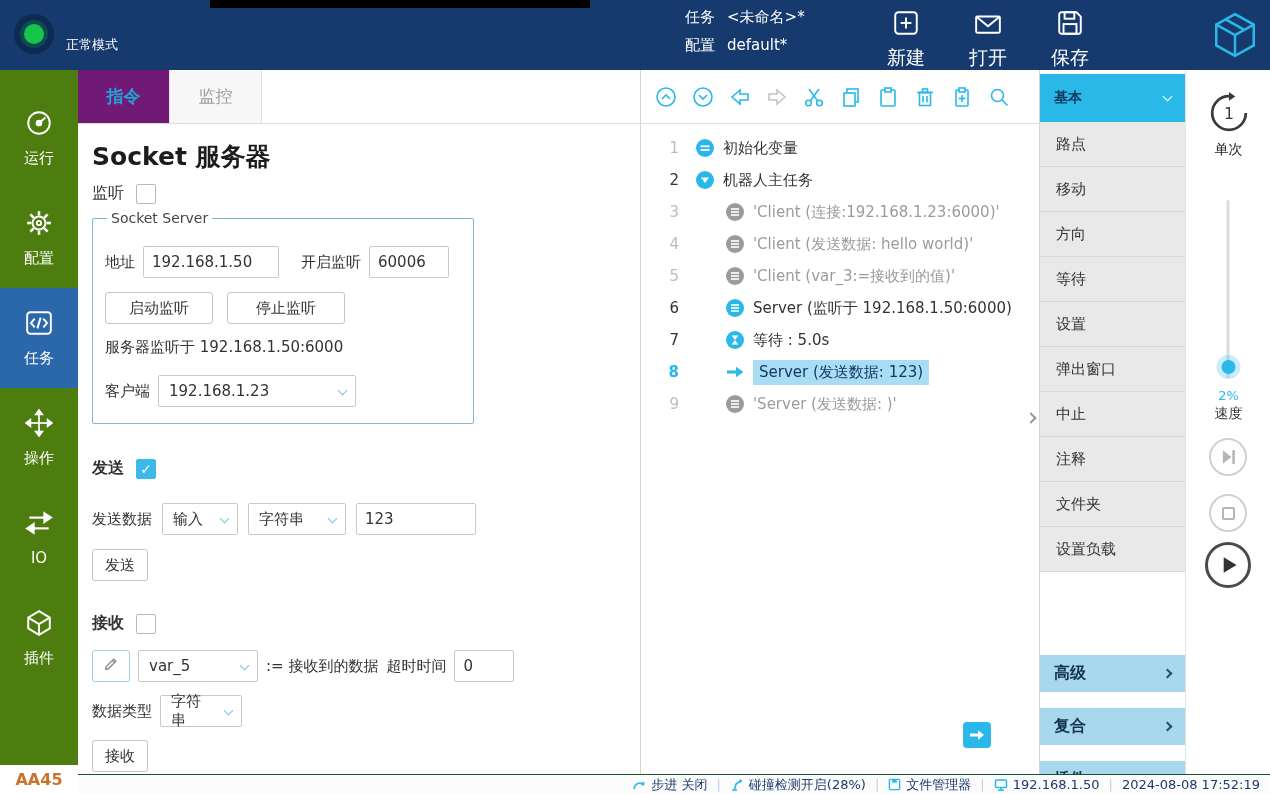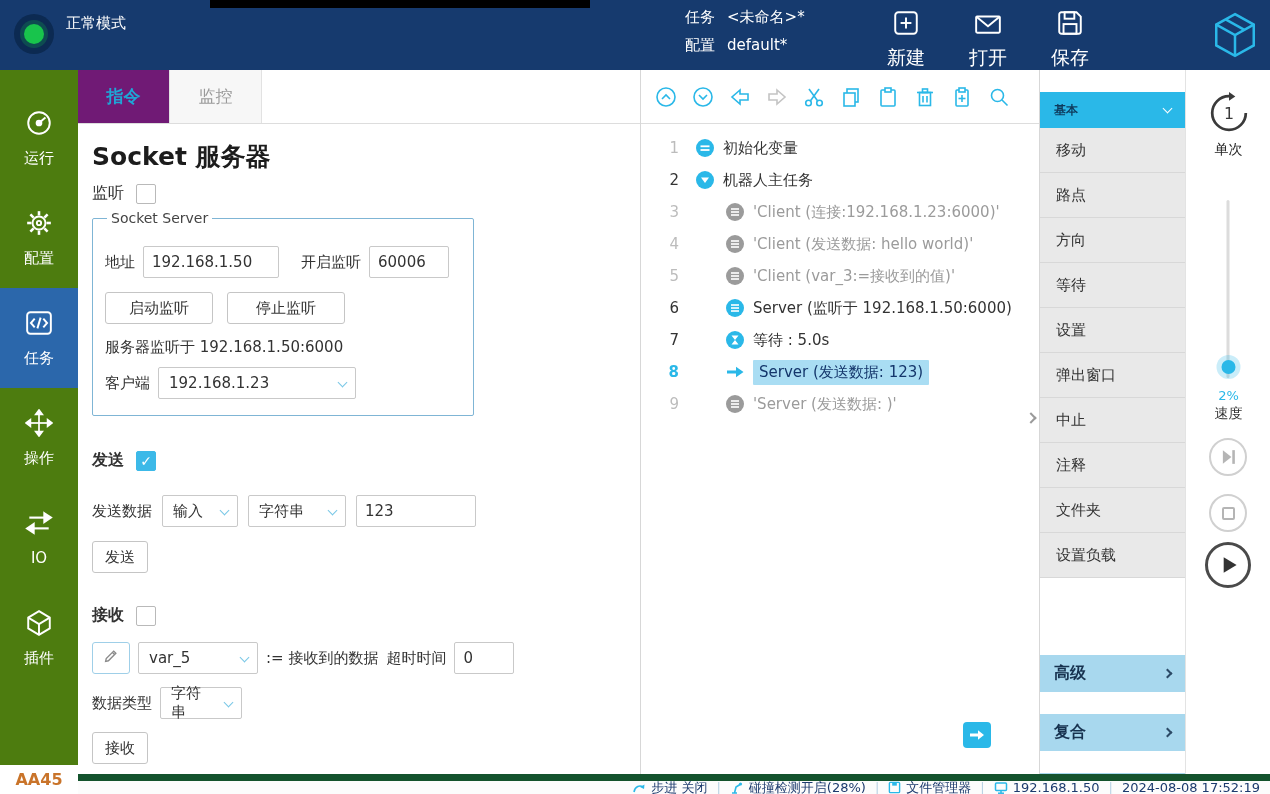--- a/index.html
+++ b/index.html
@@ -3,21 +3,21 @@
 <meta charset="utf-8">
 <style>
   *{margin:0;padding:0;box-sizing:border-box}
   html,body{width:1270px;height:794px}
   body{font-family:"DejaVu Sans","Liberation Sans",sans-serif;background:#fff;position:relative;overflow:hidden;color:#333}
   .screen{position:absolute;inset:0;width:1270px;height:794px}
 
   
   .topbar{position:absolute;left:0;top:0;width:1270px;height:70px;background:#163a6e;color:#fff;z-index:5}
   .black-strip{position:absolute;left:210px;top:0;width:380px;height:8px;background:#000}
-  .mode{position:absolute;left:14px;top:14px;display:flex;align-items:flex-start;gap:12px;font-size:15px}
+  .mode{position:absolute;left:14px;top:14px;display:flex;align-items:flex-end;gap:12px;font-size:13px}
   .mode-dot{width:40px;height:40px;border-radius:50%;background:#0c2a52;display:flex;align-items:center;justify-content:center}
   .mode-dot::after{content:"";width:20px;height:20px;border-radius:50%;background:#18c44c;box-shadow:0 0 0 4px rgba(24,196,76,.22)}
   .taskinfo{position:absolute;left:685px;top:8px;font-size:15px;display:flex;flex-direction:column;gap:9px}
   .ti-row{display:flex;gap:12px}
   .topbar-actions{position:absolute;left:878px;top:9px;display:flex;gap:26px}
   .tb-action{width:56px;display:flex;flex-direction:column;align-items:center;gap:4px;cursor:pointer}
   .tb-action span{font-size:19px}
   .logo{position:absolute;right:10px;top:10px;width:50px;height:50px}
 
   
@@ -66,42 +66,42 @@
   .ind0 .ric{margin-left:16px}
   .ind1 .ric{margin-left:46px}
   .trow .txt{margin-left:8px;color:#333;white-space:nowrap}
   .trow.muted .txt{color:#9b9b9b}
   .trow.selected .txt{background:#a9ddf3;color:#14366b;padding:3px 6px;border-radius:1px}
   .pg-handle{position:absolute;right:0px;top:324px;width:16px;height:48px;display:flex;align-items:center;justify-content:center;cursor:pointer}
   .pg-handle .hchev{width:8px;height:8px;border-right:2px solid #9a9a9a;border-bottom:2px solid #9a9a9a;transform:rotate(-45deg)}
   .pg-arrow-btn{position:absolute;left:322px;top:652px;width:28px;height:26px;background:#2ab8e8;border-radius:4px;display:flex;align-items:center;justify-content:center;cursor:pointer}
 
   
-  .pal-header{height:36px;margin-top:22px;background:#2ab8e8;display:flex;align-items:center;justify-content:space-between;padding:0 14px;font-size:12px;font-weight:bold;color:#0e3a5c;cursor:pointer}
+  .pal-header{height:48px;margin-top:4px;background:#2ab8e8;display:flex;align-items:center;justify-content:space-between;padding:0 14px;font-size:14px;font-weight:bold;color:#0e3a5c;cursor:pointer}
   .pal-header .chev{border-color:#fff;margin-top:-3px}
   .pal-item{height:45px;background:#e9e9e9;border-bottom:1px solid #d8d8d8;display:flex;align-items:center;padding:0 16px;font-size:15px;color:#333;cursor:pointer}
   .pal-groups{position:absolute;left:0;top:585px;width:145px}
-  .pal-group{height:37px;background:#a8d8ee;margin-bottom:22px;display:flex;align-items:center;justify-content:space-between;padding:0 14px;font-size:16px;font-weight:bold;color:#17324f;cursor:pointer}
+  .pal-group{height:37px;background:#a8d8ee;margin-bottom:16px;display:flex;align-items:center;justify-content:space-between;padding:0 14px;font-size:16px;font-weight:bold;color:#17324f;cursor:pointer}
   .chev-right{width:7px;height:7px;border-right:2px solid #2c4a66;border-bottom:2px solid #2c4a66;transform:rotate(-45deg)}
 
   
   .single{position:absolute;left:0;top:22px;width:85px;display:flex;flex-direction:column;align-items:center;gap:7px}
   .single-label{font-size:14px;color:#222}
   .slider{position:absolute;left:50%;top:130px;transform:translateX(-50%);width:3px;height:178px;background:#dcdcdc;border-radius:2px;cursor:pointer}
   .slider-dot{position:absolute;left:50%;top:160px;transform:translateX(-50%);width:14px;height:14px;border-radius:50%;background:#2ab8e8;box-shadow:0 0 0 5px rgba(42,184,232,.25)}
   .speed-val{position:absolute;left:0;top:318px;width:85px;text-align:center;font-size:13px;color:#2ab8e8}
   .speed-label{position:absolute;left:0;top:335px;width:85px;text-align:center;font-size:14px;color:#333}
   .rb-btn{position:absolute;left:50%;transform:translateX(-50%);border-radius:50%;background:#fff;display:flex;align-items:center;justify-content:center;cursor:pointer}
   .rb-skip{top:368px;width:38px;height:38px;border:2px solid #d0d0d0}
   .rb-stop{top:424px;width:38px;height:38px;border:2px solid #d0d0d0}
   .rb-stop i{display:block;width:13px;height:13px;border:2.5px solid #b5b5b5;border-radius:2px}
   .rb-play{top:472px;width:46px;height:46px;border:3px solid #4a4a4a}
 
   
-  .statusbar{position:absolute;left:78px;top:774px;width:1192px;height:20px;background:#fcfcfc;border-top:7px solid #14532d;display:flex;align-items:center;justify-content:flex-end;gap:9px;padding:0 10px;font-size:13px;color:#1c3a6e}
+  .statusbar{position:absolute;left:78px;top:774px;width:1192px;height:20px;background:#fcfcfc;border-top:1px solid #14532d;display:flex;align-items:center;justify-content:flex-end;gap:9px;padding:0 10px;font-size:13px;color:#1c3a6e}
   .sb-item{display:flex;align-items:center;gap:5px;white-space:nowrap}
   .sb-sep{color:#b9d2e4}
 </style>
 </head>
 <body>
 
 <div class="screen">
 
   <header class="topbar">
     <div class="black-strip"></div>
@@ -260,21 +260,21 @@
             <input class="inp" style="width: 136px;" value="192.168.1.50">
             <span style="width:6px"></span>
             <span>开启监听</span>
             <input class="inp" style="width: 80px;" value="60006">
           </div>
           <div class="frow" style="gap:14px;margin-top:14px">
             <button class="btn" style="width:108px">启动监听</button>
             <button class="btn" style="width:118px">停止监听</button>
           </div>
           <div class="status-line">服务器监听于 192.168.1.50:6000</div>
-          <div class="frow" style="margin-top:10px">
+          <div class="frow" style="margin-top:18px">
             <span>客户端</span>
             <div class="sel" style="width:198px">
               <span>192.168.1.23</span>
               <i class="chev"></i>
             </div>
           </div>
         </fieldset>
 
         <div class="check-row bold" style="margin-top:34px">
           <span>发送</span>
@@ -523,22 +523,22 @@
             <path d="M1 5.6 h8 V2.2 L15 7 L9 11.8 V8.4 h-8 z" fill="#fff"></path>
           </svg>
       </div>
     </section>
 
     <section class="palette">
       <div class="pal-header">
         <span>基本</span>
         <i class="chev"></i>
       </div>
+      <div class="pal-item">路点</div>
       <div class="pal-item">移动</div>
-      <div class="pal-item">路点</div>
       <div class="pal-item">方向</div>
       <div class="pal-item">等待</div>
       <div class="pal-item">设置</div>
       <div class="pal-item">弹出窗口</div>
       <div class="pal-item">中止</div>
       <div class="pal-item">注释</div>
       <div class="pal-item">文件夹</div>
       <div class="pal-item">设置负载</div>
       <div class="pal-groups">
         <div class="pal-group">

